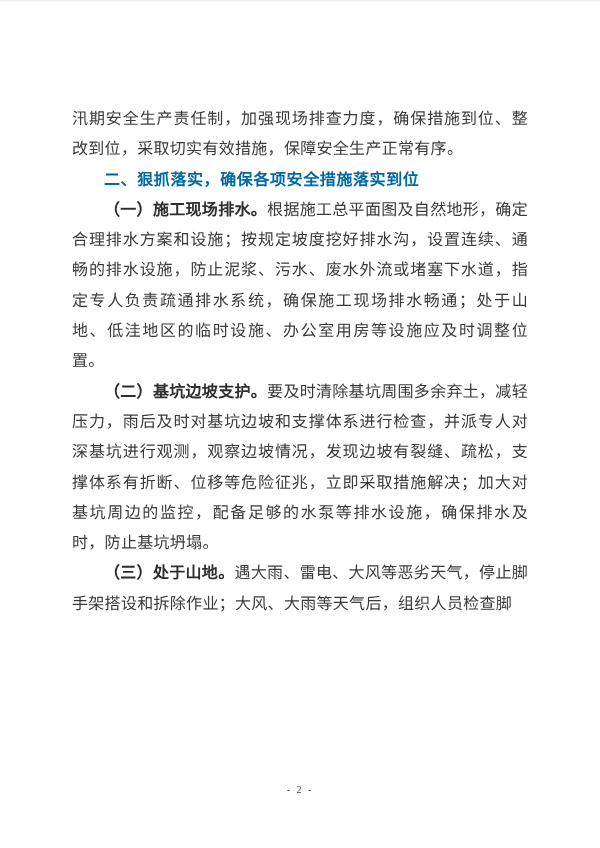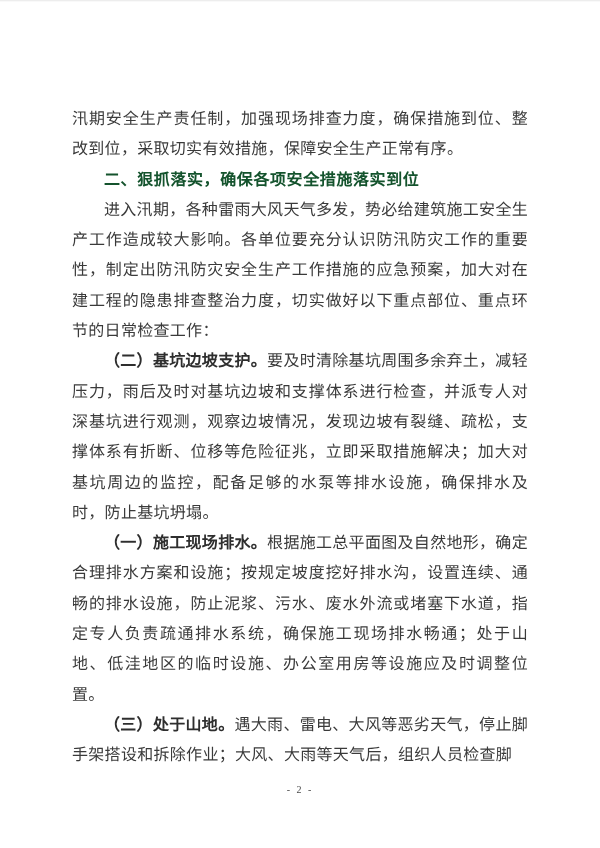--- a/index.html
+++ b/index.html
@@ -39,21 +39,21 @@
     margin: 0;
     padding: 0;
   }
   .para-indent {
     text-indent: 2em;
   }
   .section-heading {
     text-indent: 2em;
     font-family: "Liberation Sans", "DejaVu Sans", sans-serif;
     font-weight: 700;
-    color: #14532d;
+    color: #0369a1;
     letter-spacing: 0.6px;
   }
   .item-label {
     font-weight: 700;
     color: #2e2e2e;
   }
   .page-footer {
     position: absolute;
     top: 784px;
     left: 0;
@@ -68,23 +68,22 @@
 <body>
 
 <div class="sheet">
   <div class="scan-edge"></div>
 
   <div class="content">
     <p>汛期安全生产责任制，加强现场排查力度，确保措施到位、整改到位，采取切实有效措施，保障安全生产正常有序。</p>
 
     <p class="section-heading">二、狠抓落实，确保各项安全措施落实到位</p>
 
-    <p class="para-indent">进入汛期，各种雷雨大风天气多发，势必给建筑施工安全生产工作造成较大影响。各单位要充分认识防汛防灾工作的重要性，制定出防汛防灾安全生产工作措施的应急预案，加大对在建工程的隐患排查整治力度，切实做好以下重点部位、重点环节的日常检查工作：</p>
+
+    <p class="para-indent"><span class="item-label">（一）施工现场排水。</span><span>根据施工总平面图及自然地形，确定合理排水方案和设施；按规定坡度挖好排水沟，设置连续、通畅的排水设施，防止泥浆、污水、废水外流或堵塞下水道，指定专人负责疏通排水系统，确保施工现场排水畅通；处于山地、低洼地区的临时设施、办公室用房等设施应及时调整位置。</span></p>
 
     <p class="para-indent"><span class="item-label">（二）基坑边坡支护。</span><span>要及时清除基坑周围多余弃土，减轻压力，雨后及时对基坑边坡和支撑体系进行检查，并派专人对深基坑进行观测，观察边坡情况，发现边坡有裂缝、疏松，支撑体系有折断、位移等危险征兆，立即采取措施解决；加大对基坑周边的监控，配备足够的水泵等排水设施，确保排水及时，防止基坑坍塌。</span></p>
-
-    <p class="para-indent"><span class="item-label">（一）施工现场排水。</span><span>根据施工总平面图及自然地形，确定合理排水方案和设施；按规定坡度挖好排水沟，设置连续、通畅的排水设施，防止泥浆、污水、废水外流或堵塞下水道，指定专人负责疏通排水系统，确保施工现场排水畅通；处于山地、低洼地区的临时设施、办公室用房等设施应及时调整位置。</span></p>
 
     <p class="para-indent"><span class="item-label">（三）处于山地。</span><span>遇大雨、雷电、大风等恶劣天气，停止脚手架搭设和拆除作业；大风、大雨等天气后，组织人员检查脚</span></p>
   </div>
 
   <div class="page-footer">- 2 -</div>
 </div>
 
 </body></html>

